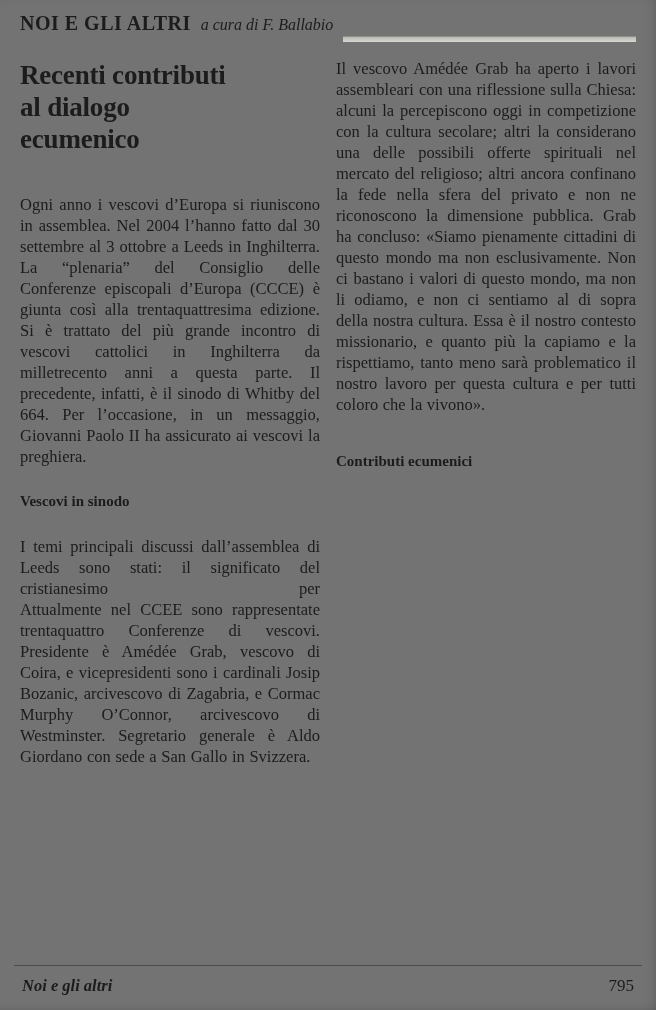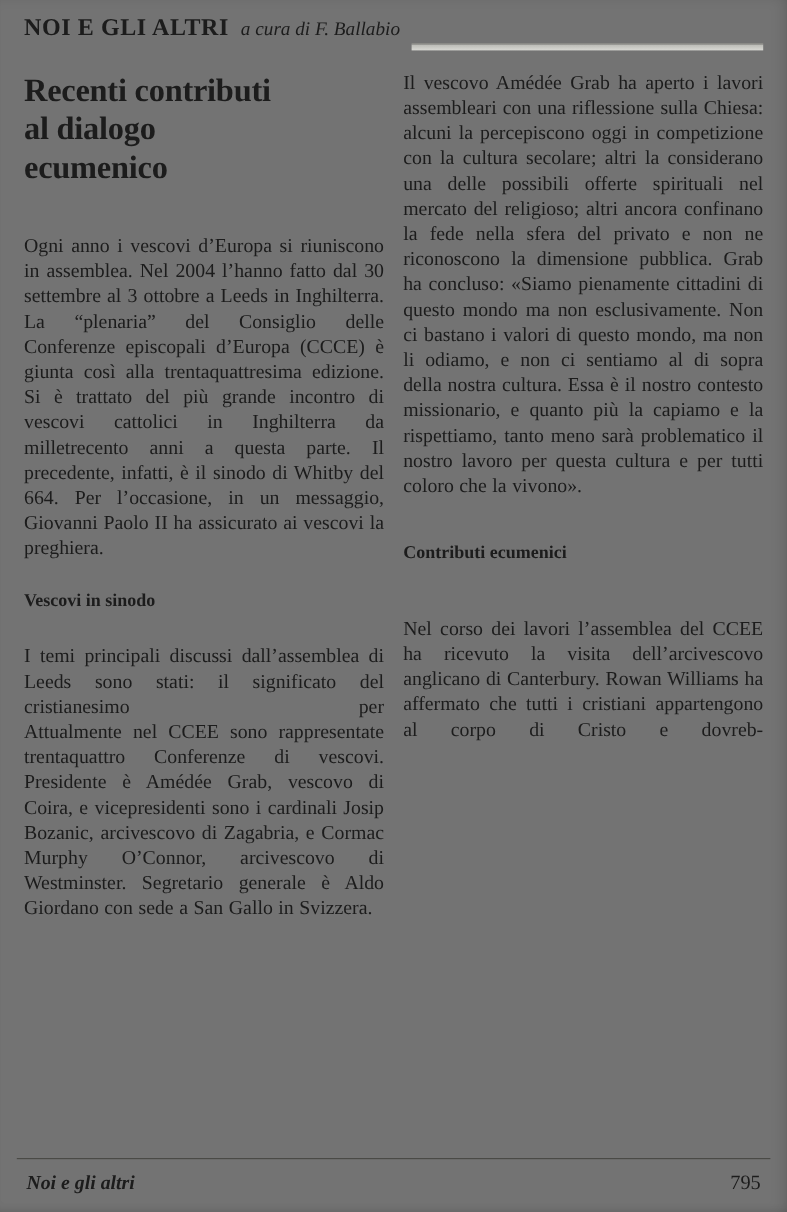--- a/index.html
+++ b/index.html
@@ -133,21 +133,20 @@
       <p class="body-text">Ogni anno i vescovi d’Europa si riuniscono in assemblea. Nel 2004 l’hanno fatto dal 30 settembre al 3 ottobre a Leeds in Inghilterra. La “plenaria” del Consiglio delle Conferenze episcopali d’Europa (CCCE) è giunta così alla trentaquattresima edizione. Si è trattato del più grande incontro di vescovi cattolici in Inghilterra da milletrecento anni a questa parte. Il precedente, infatti, è il sinodo di Whitby del 664. Per l’occasione, in un messaggio, Giovanni Paolo II ha assicurato ai vescovi la preghiera.</p>
       <h2 class="section-heading">Vescovi in sinodo</h2>
       <p class="body-text continues">I temi principali discussi dall’assemblea di Leeds sono stati: il significato del cristianesimo per</p>
       <p class="body-text">Attualmente nel CCEE sono rappresentate trentaquattro Conferenze di vescovi. Presidente è Amédée Grab, vescovo di Coira, e vicepresidenti sono i cardinali Josip Bozanic, arcivescovo di Zagabria, e Cormac Murphy O’Connor, arcivescovo di Westminster. Segretario generale è Aldo Giordano con sede a San Gallo in Svizzera.</p>
     </div>
 
     <div class="col right">
       <div class="col-top-offset"></div>
       <p class="body-text">Il vescovo Amédée Grab ha aperto i lavori assembleari con una riflessione sulla Chiesa: alcuni la percepiscono oggi in competizione con la cultura secolare; altri la considerano una delle possibili offerte spirituali nel mercato del religioso; altri ancora confinano la fede nella sfera del privato e non ne riconoscono la dimensione pubblica. Grab ha concluso: «Siamo pienamente cittadini di questo mondo ma non esclusivamente. Non ci bastano i valori di questo mondo, ma non li odiamo, e non ci sentiamo al di sopra della nostra cultura. Essa è il nostro contesto missionario, e quanto più la capiamo e la rispettiamo, tanto meno sarà problematico il nostro lavoro per questa cultura e per tutti coloro che la vivono».</p>
       <h2 class="section-heading">Contributi ecumenici</h2>
-      <p class="body-text continues">Nel corso dei lavori l’assemblea del CCEE ha ricevuto la visita dell’arcivescovo anglicano di Canterbury. Rowan Williams ha affermato che tutti i cristiani appartengono al corpo di Cristo e dovreb-</p>
     </div>
 
   </div>
 
   <div class="footer">
     <hr class="footer-rule">
     <div class="footer-row">
       <span class="footer-journal">Noi e gli altri</span>
       <span class="footer-page-number">795</span>
     </div>

